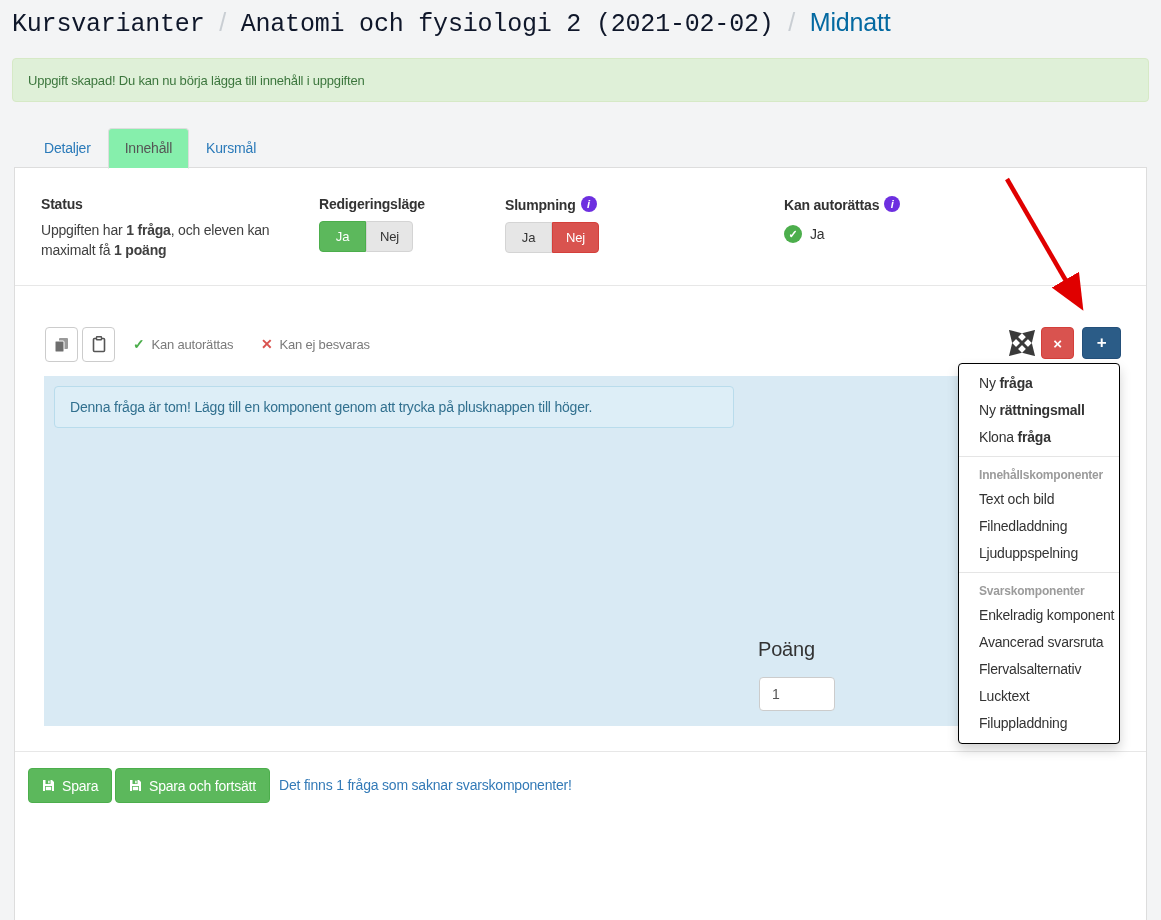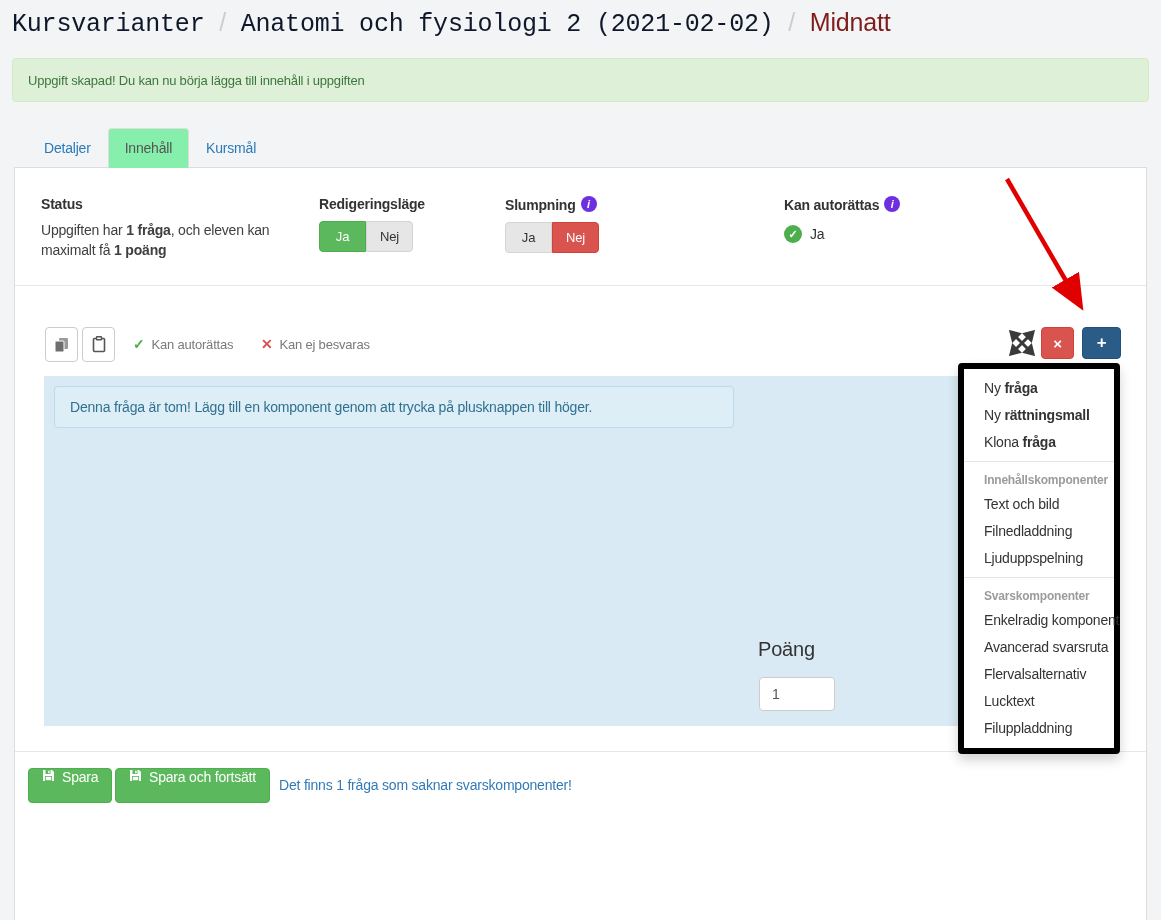--- a/index.html
+++ b/index.html
@@ -4,21 +4,21 @@
 <style>
   * { margin:0; padding:0; box-sizing:border-box; }
   html,body { width:1161px; height:920px; }
   body { font-family:"Liberation Sans", sans-serif; background:#f3f4f5; }
   #app { position:relative; width:1161px; height:920px; overflow:hidden; letter-spacing:-0.2px; }
 
   
   .breadcrumb { position:absolute; left:12px; top:8px; font-size:25px; white-space:nowrap; }
   .breadcrumb .crumb-link { color:#0f172a; text-decoration:none; cursor:pointer;font-family:Liberation Mono, monospace; }
   .breadcrumb .crumb-sep { color:#c9ced3; padding:0 8px; }
-  .breadcrumb .crumb-current { color:#7f1d1d;margin-top:38px; }
+  .breadcrumb .crumb-current { color:#0369a1;margin-top:38px; }
 
   
   .alert-success { position:absolute; left:12px; top:58px; width:1137px; height:44px;
     background:#dff0d8; border:1px solid #d6e9c6; border-radius:4px;
     color:#3c763d; font-size:13px; display:flex; align-items:center; padding:0 15px; }
 
   
   .tabs { position:absolute; left:27px; top:128px; height:40px; display:flex; z-index:3; }
   .tab { font-size:14px; padding:11px 16px 10px; color:#2a7ab9; cursor:pointer; border:1px solid transparent; }
   .tab.active { background:#86efac; color:#555; border:1px solid #ddd; border-bottom:1px solid #fff;
@@ -69,27 +69,27 @@
   .points-input { position:absolute; left:715px; top:301px; width:76px; height:34px;
     border:1px solid #ccc; border-radius:4px; font-size:14px; color:#555; padding:0 12px;
     font-family:"Liberation Sans", sans-serif; background:#fff; }
   .frag-label { position:absolute; left:938px; top:268px; width:4px; height:15px; background:#2d2d2d; }
   .frag-btn { position:absolute; left:936px; top:302px; width:10px; height:33px;
     background:#5cb85c; border:1px solid #4cae4c; border-right:none; border-radius:4px 0 0 4px; }
 
   
   .panel-footer { position:absolute; left:0; top:583px; width:100%; height:63px; border-top:1px solid #e7e7e7; }
   .btn-green { position:absolute; top:16px; height:35px; background:#5cb85c; border:1px solid #4cae4c;
-    border-radius:4px; color:#fff; font-size:14px; display:flex; align-items:flex-start; gap:7px;
+    border-radius:4px; color:#fff; font-size:14px; display:flex; align-items:center; gap:7px;
     padding:0 13px; cursor:pointer; }
   .footer-msg { position:absolute; left:264px; top:25px; font-size:14px; color:#337ab7; }
 
   
   .dropdown { position:absolute; left:958px; top:363px; width:162px; background:#fff;
-    border:6px solid #000000; border-radius:4px; box-shadow:0 6px 12px rgba(0,0,0,.175);
+    border:1px solid #000000; border-radius:4px; box-shadow:0 6px 12px rgba(0,0,0,.175);
     padding:6px 0; z-index:20; list-style:none; }
   .dd-item { font-size:14px; line-height:19px; padding:4px 20px; color:#333; cursor:pointer; white-space:nowrap; }
   .dd-item b { font-weight:bold; }
   .dd-header { font-size:12px; line-height:17px; padding:5px 20px 2px; color:#9b9b9b; font-weight:bold; }
   .dd-divider { height:1px; background:#e5e5e5; margin:5px 0; }
 
   .arrow-overlay { position:absolute; left:980px; top:163px; z-index:30; pointer-events:none; }
 </style>
 </head>
 <body>

